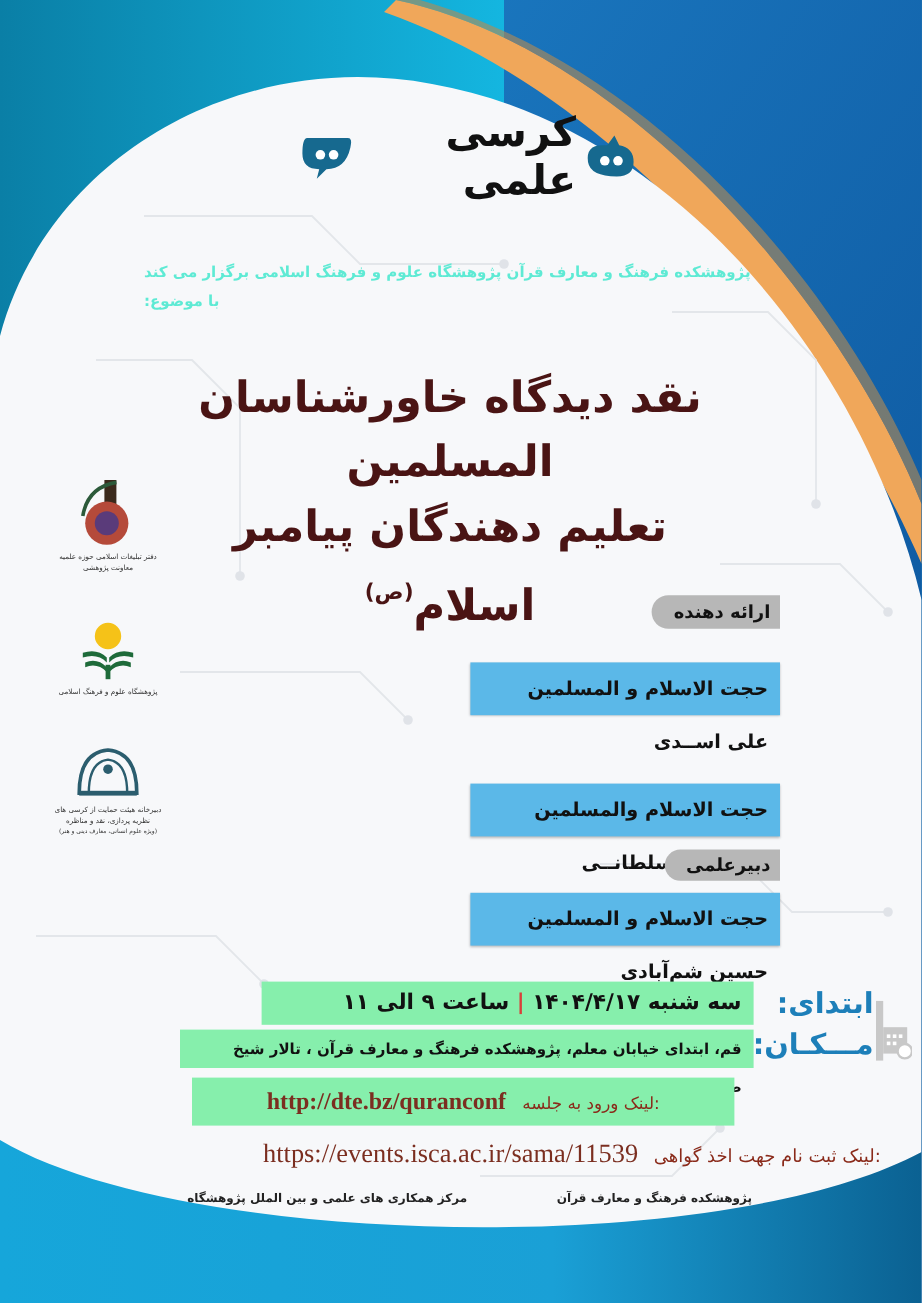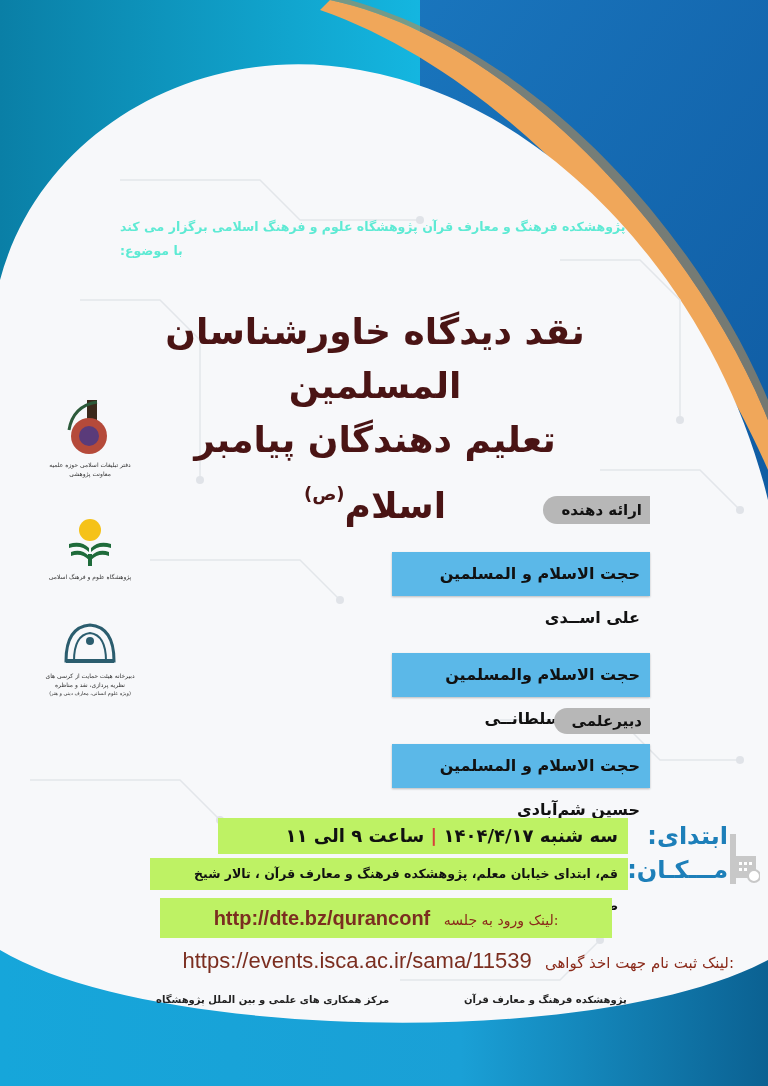--- a/index.html
+++ b/index.html
@@ -17,23 +17,23 @@
   .subject { left:150px; top:305px; width:450px; text-align:center; color:#4a1414; font-size:36px; font-weight:bold; direction:rtl; line-height:54px; }
   .subject sup { font-size:18px; vertical-align:18px; }
 
   .logos { left:40px; top:400px; width:100px; }
   .logo-cap { font-size:6px; color:#333; text-align:center; direction:rtl; line-height:9px; }
 
   .role-tag { background:#b7b7b7; color:#111; font-weight:bold; font-size:15px; padding:0 8px 0 18px; height:28px; line-height:28px; direction:rtl; border-radius:14px 0 0 14px; right:118px; }
   .name-box { background:#5bb8e8; color:#111; font-weight:bold; font-size:16px; height:44px; line-height:44px; direction:rtl; padding:0 10px; right:118px; width:258px; box-sizing:border-box; box-shadow:0 1px 2px rgba(0,0,0,0.25); }
 
   .label-blue { color:#1d7fb9; font-weight:bold; font-size:24px; direction:rtl; }
-  .grey-box { background:#bef264; color:#111; font-weight:bold; direction:rtl; box-sizing:border-box; padding:0 10px; }
+  .grey-box { background:#86efac; color:#111; font-weight:bold; direction:rtl; box-sizing:border-box; padding:0 10px; }
   .sep { color:#d8403a; }
-  .link { color:#7b2e20; font-family:Liberation Sans, sans-serif; }
+  .link { color:#7b2e20; font-family:Liberation Serif, serif; }
   .link-label { color:#8a2a1a; font-weight:normal; direction:rtl; }
   .footer-org { font-size:10px; font-weight:bold; color:#222; direction:rtl; }
 </style>
 </head>
 <body>
 
 <div class="poster">
 
   <svg class="bg-svg" viewBox="0 0 768 1086" xmlns="http://www.w3.org/2000/svg">
     <defs>
@@ -76,20 +76,37 @@
       <circle cx="740" cy="510" r="4"></circle>
         <circle cx="340" cy="600" r="4"></circle>
         <circle cx="740" cy="760" r="4"></circle>
       <circle cx="220" cy="820" r="4"></circle>
         <circle cx="600" cy="940" r="4"></circle>
     </g>
 
     <path d="M0 950 C150 1040 600 1050 768 960 L768 1086 L0 1086 Z" fill="url(#gBottom)"></path>
   </svg>
 
+  <div class="abs badge">
+    <div class="bubble">
+      <svg width="44" height="40" viewBox="0 0 44 40">
+          <path d="M6 4 H40 Q44 4 42 12 Q38 30 22 30 L14 38 L16 30 Q2 30 2 17 Q2 4 6 4Z" fill="#16698f"></path>
+          <circle cx="17" cy="18" r="4" fill="#fff"></circle>
+          <circle cx="28" cy="18" r="4" fill="#fff"></circle>
+        </svg>
+    </div>
+    <span class="badge-title">کرسی علمی</span>
+    <div class="bubble">
+      <svg width="44" height="40" viewBox="0 0 44 40">
+          <path d="M26 2 L30 10 Q42 12 42 24 Q42 36 28 36 Q6 36 4 24 Q2 10 16 10 L20 10 Z" fill="#16698f"></path>
+          <circle cx="18" cy="23" r="4" fill="#fff"></circle>
+          <circle cx="29" cy="23" r="4" fill="#fff"></circle>
+        </svg>
+    </div>
+  </div>
 
   <div class="abs organizer">
     <div>پژوهشکده  فرهنگ و معارف قرآن پژوهشگاه علوم و فرهنگ اسلامی برگزار می کند</div>
     <div>با موضوع:</div>
   </div>
 
   <div class="abs subject">
     <div>نقد دیدگاه خاورشناسان المسلمین</div>
     <div><span>تعلیم دهندگان پیامبر اسلام</span><sup>(ص)</sup></div>
   </div>

